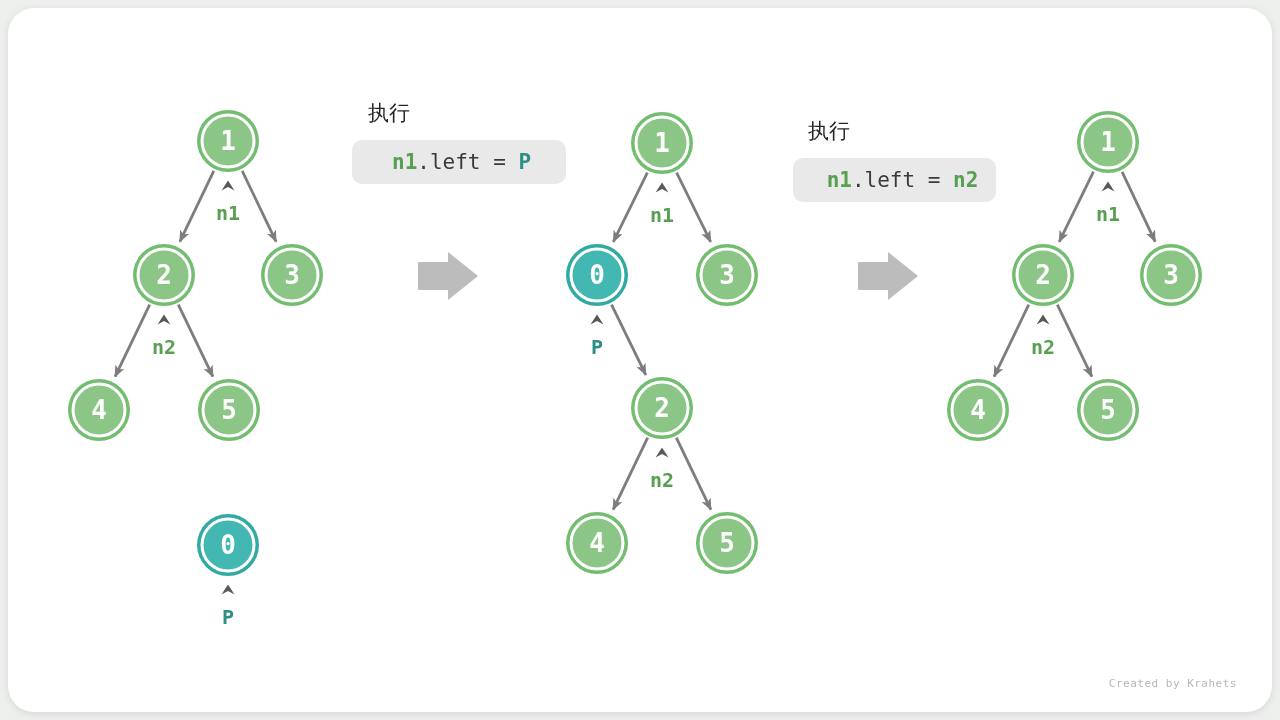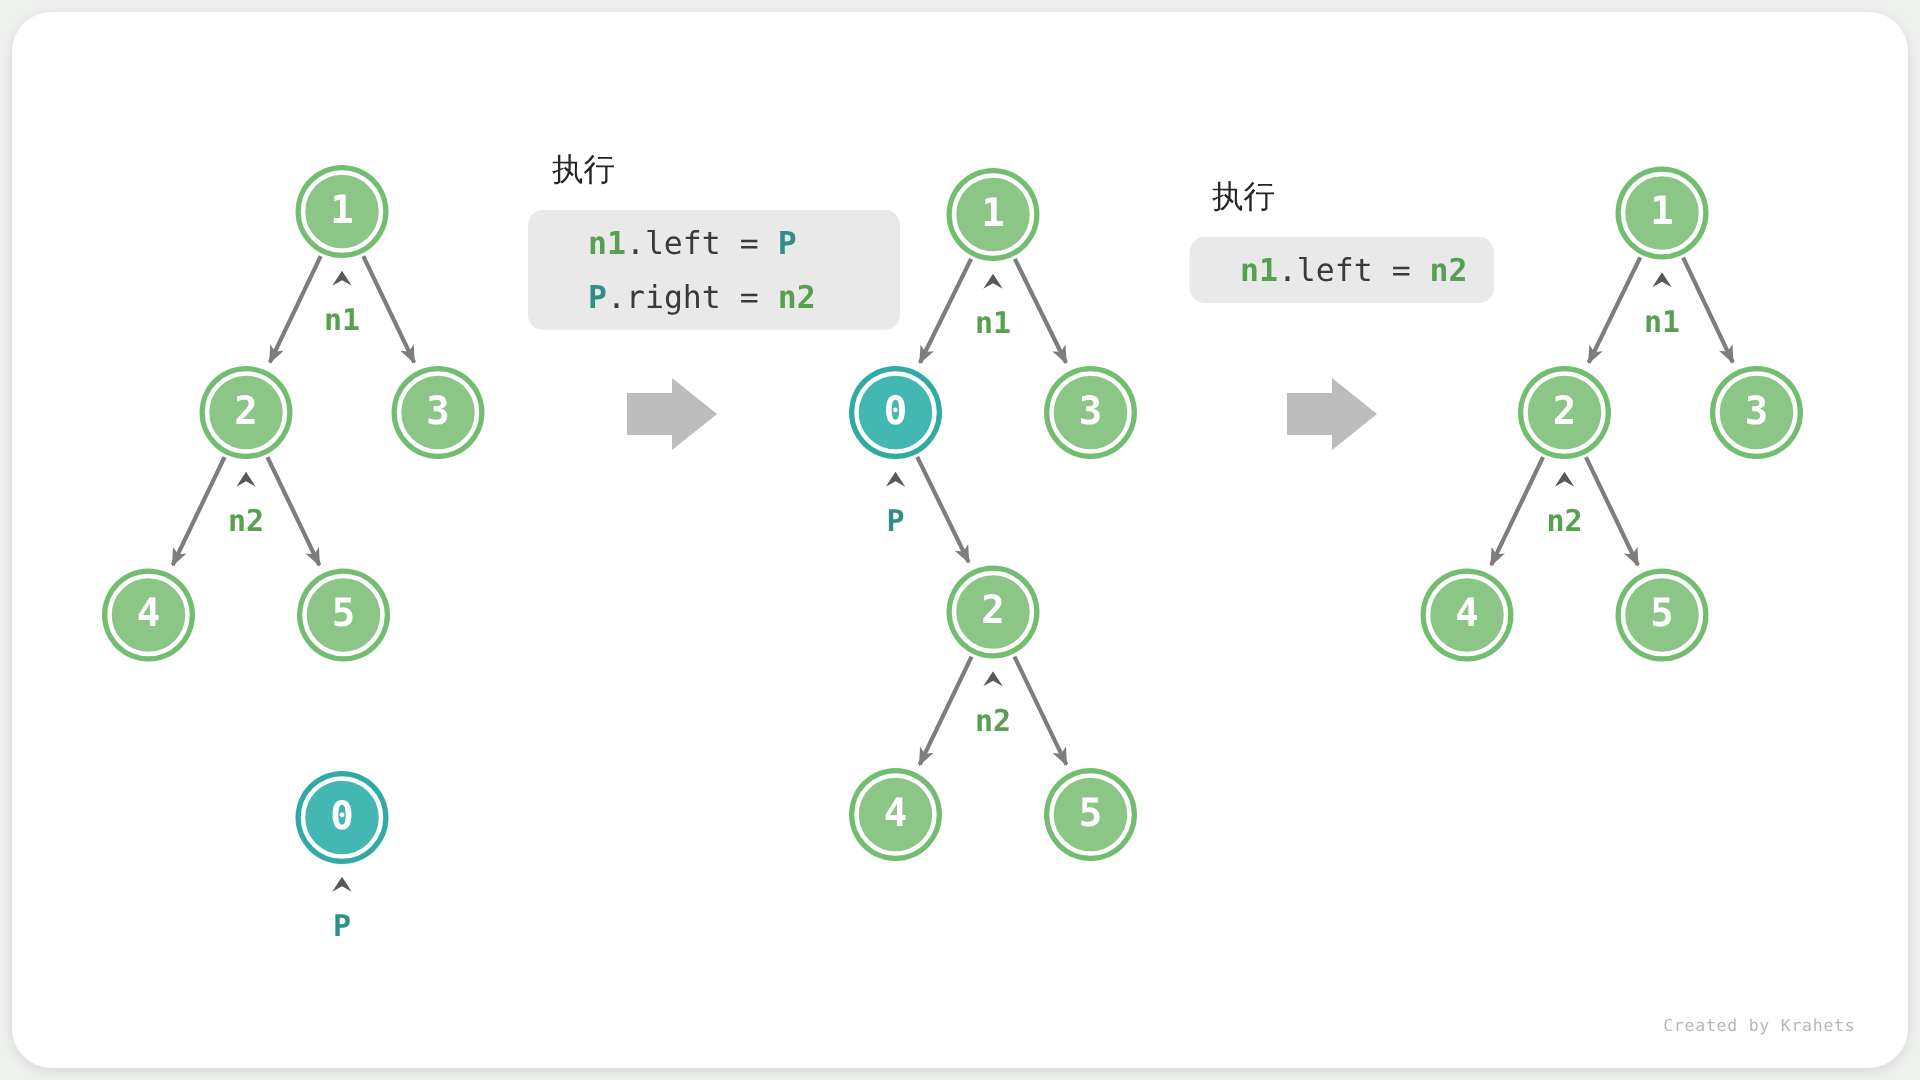--- a/index.html
+++ b/index.html
@@ -145,23 +145,22 @@
       </svg>
       <div class="pointer-label green" style="left: 1108px; top: 214px;">n1</div>
       <svg class="caret" width="15" height="11" viewBox="0 0 15 11" style="left: 1043px; top: 320px;">
         <path d="M7.5 0 L14 10 L7.5 6.4 L1 10 Z" fill="#595959"></path>
       </svg>
       <div class="pointer-label green" style="left: 1043px; top: 347px;">n2</div>
     </div>
 
   <div id="code-block-0">
     <div class="code-title" style="left: 368px; top: 99px;">执行</div>
-    <div class="code-box" style="left: 352px; top: 140px; width: 248px; padding-left: 40px;">
+    <div class="code-box" style="left: 352px; top: 140px; width: 214px; padding-left: 40px;">
         <div class="code-line"><span class="tok-green">n1</span><span class="tok-plain">.left = </span><span class="tok-teal">P</span></div>
-        <div class="code-line"><span class="tok-teal">P</span><span class="tok-plain">.right = </span><span class="tok-green">n2</span></div>
       </div>
   </div>
 
   <div id="code-block-1">
     <div class="code-title" style="left: 808px; top: 117px;">执行</div>
     <div class="code-box" style="left: 793px; top: 158px; width: 203px; text-align: center;">
         <div class="code-line"><span class="tok-green">n1</span><span class="tok-plain">.left = </span><span class="tok-green">n2</span></div>
       </div>
   </div>
 

